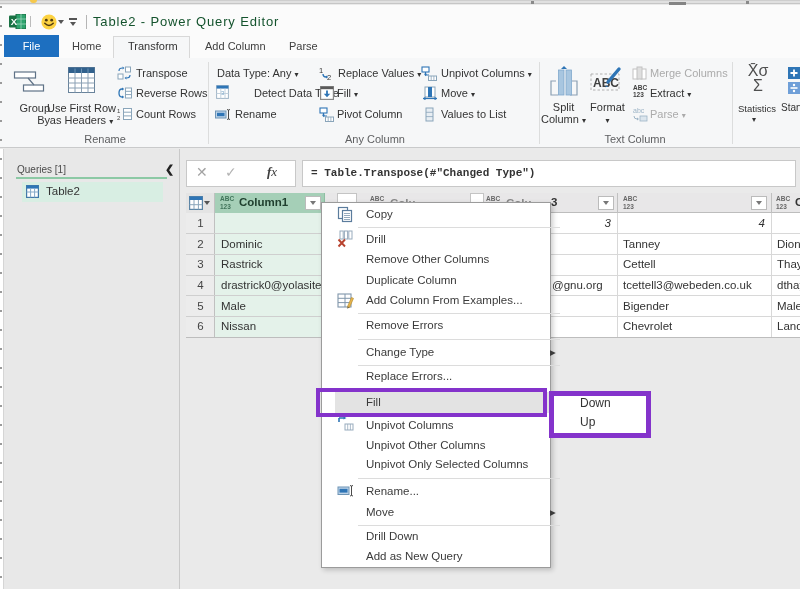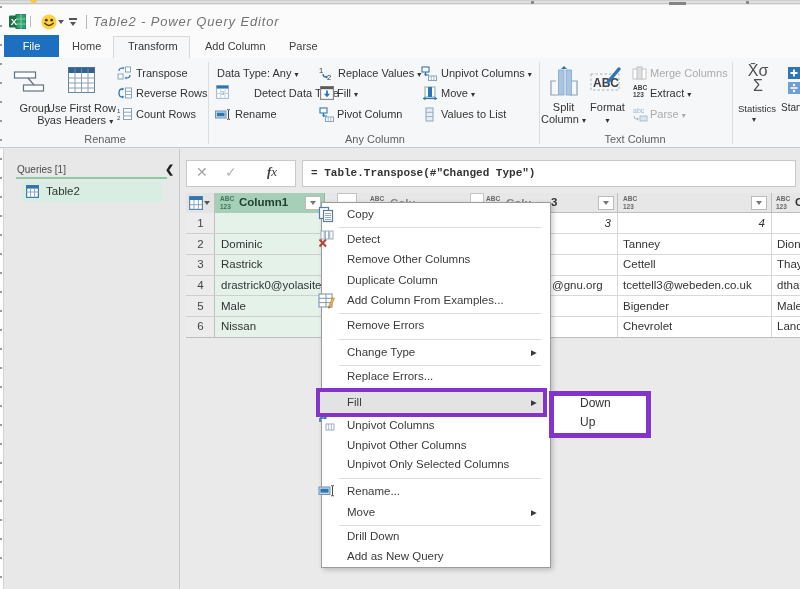--- a/index.html
+++ b/index.html
@@ -31,21 +31,21 @@
 <svg class="abs" style="left:41px;top:14px;" width="16" height="16" viewBox="0 0 16 16">
   <circle cx="8" cy="8" r="7.6" fill="#fcd242"></circle>
   <circle cx="5.3" cy="6.2" r="1.4" fill="#4f3a10"></circle>
   <circle cx="10.7" cy="6.2" r="1.4" fill="#4f3a10"></circle>
   <path d="M3.8 9.3 Q8 13.6 12.2 9.3" fill="none" stroke="#4f3a10" stroke-width="1.5" stroke-linecap="round"></path>
 </svg>
 <div class="abs" style="left:58px;top:20px;width:0;height:0;border-left:3.5px solid transparent;border-right:3.5px solid transparent;border-top:4.5px solid #555;"></div>
 <div class="abs" style="left:69px;top:18px;width:8px;height:1.6px;background:#555;"></div>
 <div class="abs" style="left:70px;top:21.5px;width:0;height:0;border-left:3.2px solid transparent;border-right:3.2px solid transparent;border-top:4px solid #555;"></div>
 <div class="abs" style="left:86px;top:15px;width:1px;height:14px;background:#b5b5b5;"></div>
-<div class="abs" style="left:93px;top:13.5px;font-size:13px;letter-spacing:0.85px;color:#737373;font-style:italic;">Table2 - Power Query Editor</div>
+<div class="abs" style="left:93px;top:13.5px;font-size:13px;letter-spacing:0.85px;color:#14532d;">Table2 - Power Query Editor</div>
 
 <div class="abs" style="left:0;top:35px;width:800px;height:23px;background:#fbfbfb;"></div>
 <div class="abs" style="left:4px;top:35px;width:55px;height:22px;background:#1d6fc0;color:#fff;font-size:11px;text-align:center;line-height:22px;">File</div>
 <div class="abs" style="left:72px;top:36px;width:60px;height:21px;font-size:11px;color:#404040;line-height:21px;">Home</div>
 <div class="abs" style="left:113px;top:36px;width:77px;height:22px;background:#f6f7f8;border:1px solid #d8d8d8;border-bottom:none;"></div>
 <div class="abs" style="left:128px;top:36px;width:60px;height:21px;font-size:11px;color:#333;line-height:21px;">Transform</div>
 <div class="abs" style="left:205px;top:36px;width:70px;height:21px;font-size:11px;color:#404040;line-height:21px;">Add Column</div>
 <div class="abs" style="left:289px;top:36px;width:40px;height:21px;font-size:11px;color:#404040;line-height:21px;">Parse</div>
 
 <div class="abs" style="left:0;top:58px;width:800px;height:90px;background:#f6f7f8;border-bottom:1px solid #c9cacb;"></div>
@@ -306,24 +306,24 @@
 <div class="abs" style="left:623px;top:213px;width:145px;font-size:11.5px;color:#333;line-height:20.65px;white-space:nowrap;overflow:hidden;">&nbsp;<br>Tanney<br>Cettell<br>tcettell3@webeden.co.uk<br>Bigender<br>Chevrolet</div>
 <div class="abs" style="left:777px;top:213px;width:40px;font-size:11.5px;color:#333;line-height:20.65px;white-space:nowrap;">&nbsp;<br>Dionisio<br>Thay<br>dthayer4@<br>Male<br>Land Ro</div>
 
 <style>
   .mi { position:absolute; left:32px; height:21px; line-height:21px; white-space:nowrap; }
   .sep { position:absolute; left:24px; width:202px; height:1px; background:#dcdcdc; }
   .arr { position:absolute; left:216px; font-size:7.5px; color:#3b3b3b; }
   .mic { position:absolute; left:3px; }
 </style>
 <div class="abs" style="left:321px;top:202px;width:230px;height:366px;background:#fff;border:1px solid #9b9b9b;box-shadow:2px 2px 5px rgba(0,0,0,0.2);"></div>
-<div class="abs" style="left:315px;top:202px;width:230px;height:298px;font-size:11.5px;color:#3b3b3b;">
+<div class="abs" style="left:334px;top:202px;width:230px;height:298px;font-size:11.5px;color:#3b3b3b;">
   <div class="mi" style="top:2px;">Copy</div>
   <div class="sep" style="top:25px;"></div>
-  <div class="mi" style="top:26.5px;">Detect</div>
+  <div class="mi" style="top:26.5px;">Drill</div>
   <div class="mi" style="top:47px;">Remove Other Columns</div>
   <div class="mi" style="top:67.5px;">Duplicate Column</div>
   <div class="mi" style="top:88px;">Add Column From Examples...</div>
   <div class="sep" style="top:111px;"></div>
   <div class="mi" style="top:113px;">Remove Errors</div>
   <div class="sep" style="top:137px;"></div>
   <div class="mi" style="top:139.5px;">Change Type</div>
   <div class="arr" style="top:139.5px;height:21px;line-height:21px;">▶</div>
   <div class="sep" style="top:163px;"></div>
   <div class="mi" style="top:164px;">Replace Errors...</div>

